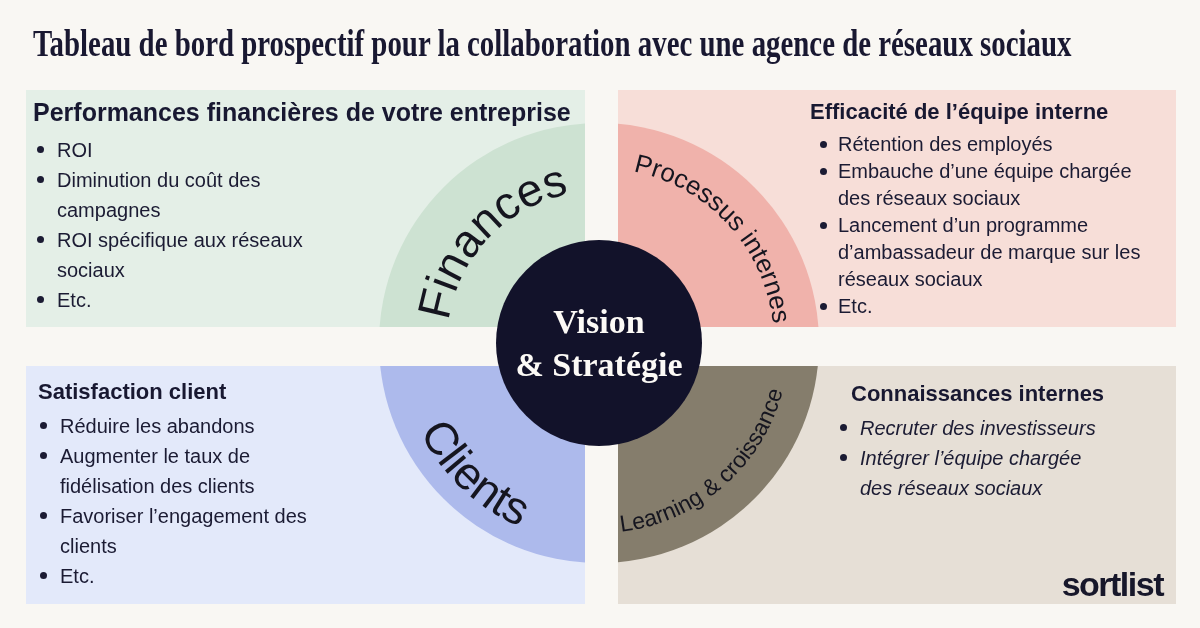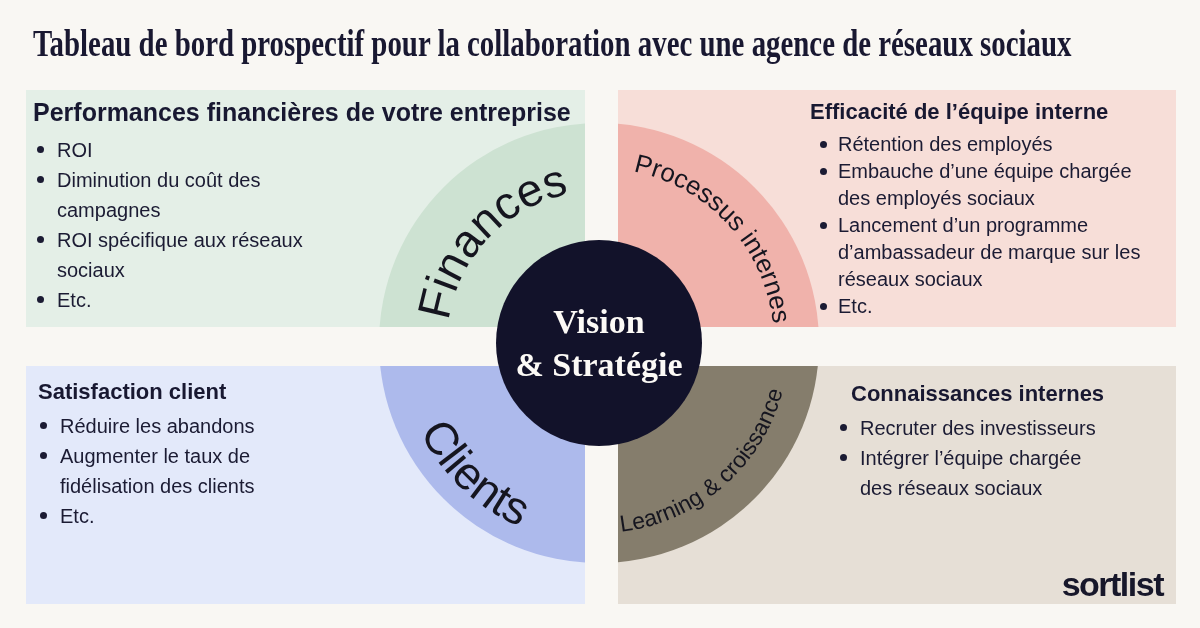--- a/index.html
+++ b/index.html
@@ -37,21 +37,21 @@
   
   .tr .qheading{left:192px;top:9px;font-size:22px;line-height:26px;}
   .tr .qlist{left:200px;top:41px;font-size:20px;line-height:27px;width:360px;}
   .tr .li{padding-left:20px;}
   .tr .li .dot{left:2px;top:10px;}
   
   .bl .qheading{left:12px;top:13px;font-size:22px;line-height:26px;}
   .bl .qlist{left:10px;top:45px;font-size:20px;line-height:30px;width:540px;}
   
   .br .qheading{left:233px;top:15px;font-size:22px;line-height:26px;}
-  .br .qlist{left:218px;top:47px;font-size:20px;line-height:30px;width:340px;}
+  .br .qlist{left:218px;top:47px;font-size:20px;line-height:30px;width:340px;font-style:italic;}
   .logo{
     position:absolute;right:37px;top:565px;
     font-size:34px;font-weight:700;letter-spacing:-1.5px;color:#17172a;
   }
   svg.overlay{
     position:absolute;left:0;top:0;pointer-events:none;
   }
   .arc-label{
     font-family:"Liberation Sans",sans-serif;
     fill:#15151f;
@@ -79,34 +79,36 @@
 sociaux</span></div>
     <div class="li"><span class="dot"></span><span class="bt">Etc.</span></div>
   </div>
 </div>
 
 <div class="quad tr">
   <div class="qheading">Efficacité de l’équipe interne</div>
   <div class="qlist">
     <div class="li"><span class="dot"></span><span class="bt">Rétention des employés</span></div>
     <div class="li"><span class="dot"></span><span class="bt">Embauche d’une équipe chargée
-des employés sociaux</span></div>
+des réseaux sociaux</span></div>
     <div class="li"><span class="dot"></span><span class="bt">Lancement d’un programme
 d’ambassadeur de marque sur les
 réseaux sociaux</span></div>
     <div class="li"><span class="dot"></span><span class="bt">Etc.</span></div>
   </div>
 </div>
 
 <div class="quad bl">
   <div class="qheading">Satisfaction client</div>
   <div class="qlist">
     <div class="li"><span class="dot"></span><span class="bt">Réduire les abandons</span></div>
     <div class="li"><span class="dot"></span><span class="bt">Augmenter le taux de
 fidélisation des clients</span></div>
+    <div class="li"><span class="dot"></span><span class="bt">Favoriser l’engagement des
+clients</span></div>
     <div class="li"><span class="dot"></span><span class="bt">Etc.</span></div>
   </div>
 </div>
 
 <div class="quad br">
   <div class="qheading">Connaissances internes</div>
   <div class="qlist">
     <div class="li"><span class="dot"></span><span class="bt">Recruter des investisseurs</span></div>
     <div class="li"><span class="dot"></span><span class="bt">Intégrer l’équipe chargée
 des réseaux sociaux</span></div>

